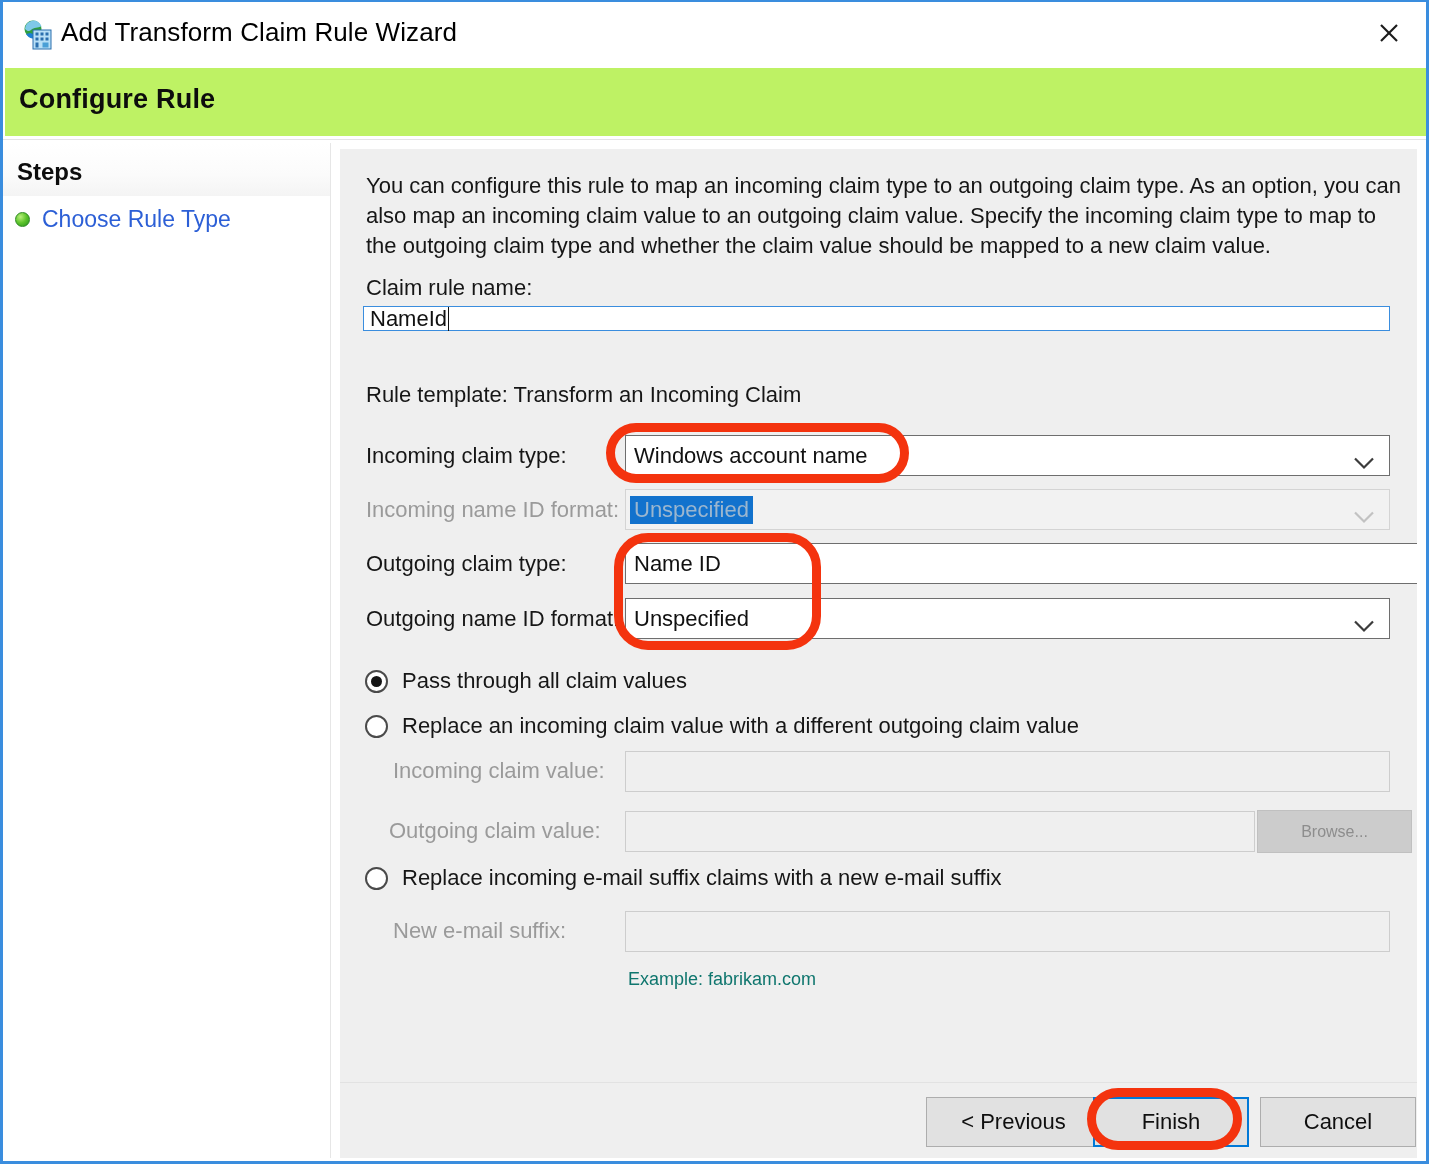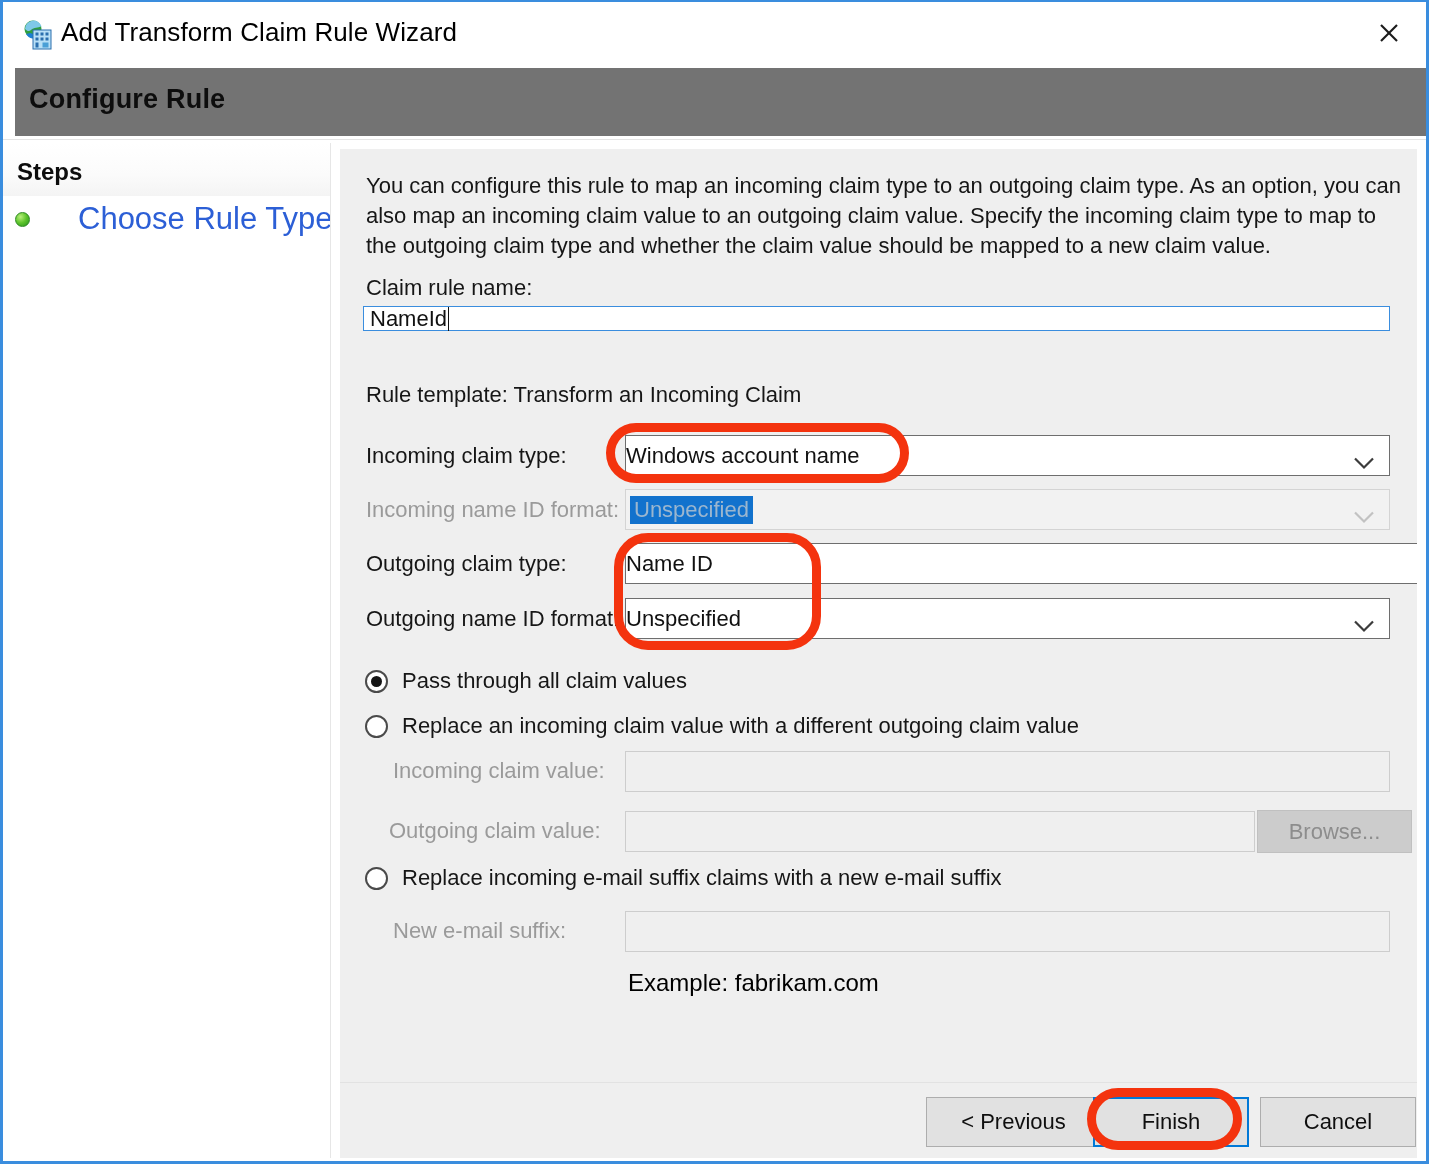--- a/index.html
+++ b/index.html
@@ -56,24 +56,24 @@
     display: flex;
     align-items: center;
     justify-content: center;
     cursor: default;
   }
   .close-btn svg { display:block; }
 
   
   .page-header {
     position: absolute;
-    left: 12px; top: 66px;
+    left: 2px; top: 66px;
     right: 0;
     height: 68px;
-    background: #737373;
+    background: #bef264;
   }
   .page-header .headline {
     position: absolute;
     left: 14px; top: 16px;
     font-size: 27px;
     font-weight: bold;
     color: #0d0d0d;
     letter-spacing: 0.2px;
   }
   .header-rule {
@@ -122,24 +122,23 @@
   .step-bullet {
     width: 15px; height: 15px;
     border-radius: 50%;
     margin-right: 12px;
     flex: 0 0 auto;
     background: radial-gradient(circle at 34% 30%, #b9ef7c 0%, #5ec42c 48%, #25921a 100%);
     border: 1px solid #2d8a22;
     box-sizing: border-box;
   }
   .step-label {
-    font-size: 31px;
+    font-size: 23px;
     color: #1b1b1b;
     white-space: nowrap;
-    margin-left: 36px;
   }
   .step-label.link { color: #2c5fd6; }
 
   
   .content {
     position: absolute;
     left: 337px; top: 147px;
     right: 9px;
     bottom: 78px;
     background: #efefef;
@@ -185,21 +184,21 @@
   .combo {
     position: absolute;
     box-sizing: border-box;
     background: #ffffff;
     border: 1px solid #6e6e6e;
     display: flex;
     align-items: center;
     font-size: 22px;
     color: #111;
   }
-  .combo .val { white-space: nowrap; }
+  .combo .val { padding-left: 8px; white-space: nowrap; }
   .combo .chev {
     position: absolute;
     right: 14px; top: 50%;
     transform: translateY(-50%);
     width: 22px; height: 13px;
   }
   .combo.disabled {
     border: 1px solid #d4d4d4;
     background: #f2f2f2;
     color: #8f8f8f;
@@ -248,30 +247,30 @@
     background: #efefef;
     border: 1px solid #cdcdcd;
   }
 
   .btn-disabled {
     position: absolute;
     box-sizing: border-box;
     background: #cccccc;
     border: 1px solid #c0c0c0;
     color: #8d8d8d;
-    font-size: 22px;
+    font-size: 16px;
     display: flex;
     align-items: center;
     justify-content: center;
   }
 
   .example-text {
     position: absolute;
-    font-size: 24px;
-    color: #000000;
+    font-size: 18px;
+    color: #0f766e;
     white-space: nowrap;
   }
 
   
   .footer {
     position: absolute;
     left: 337px; right: 9px;
     bottom: 3px;
     height: 75px;
     background: #efefef;

